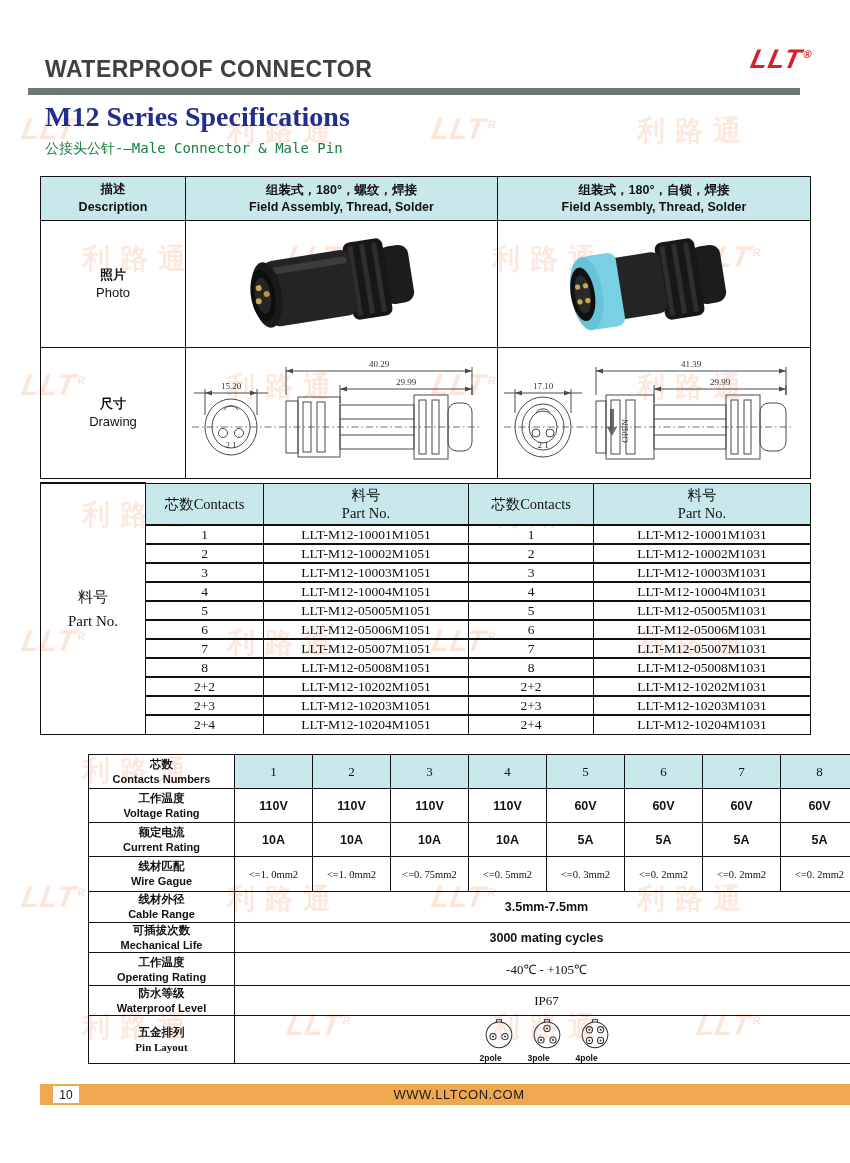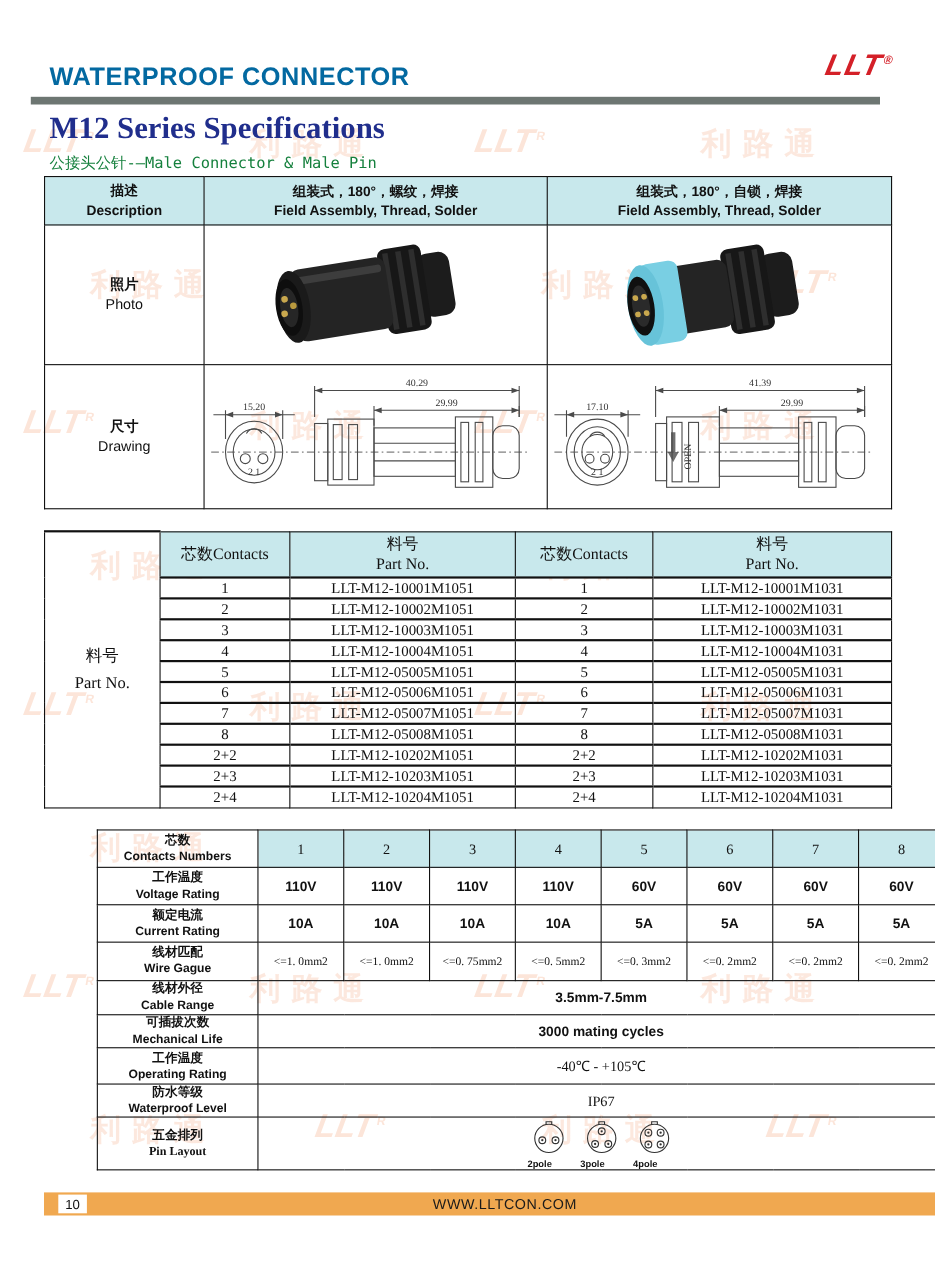--- a/index.html
+++ b/index.html
@@ -14,34 +14,34 @@
   .wm-text { font-size:28px; letter-spacing:10px; font-weight:bold; color:rgba(242,150,104,0.22); }
   .wm-logo { font-size:30px; font-weight:900; font-style:italic; color:rgba(242,150,104,0.25); transform:skewX(-10deg); }
   .wm-logo::after { content:"R"; font-size:11px; vertical-align:super; font-style:normal; margin-left:2px; }
 
   .layer { position:absolute; z-index:1; }
 
   
   .brand-logo { top:44px; right:38px; font-size:27px; font-weight:900; font-style:italic;
     color:#d42028; letter-spacing:1px; transform:skewX(-12deg); }
   .brand-logo sup { font-size:11px; font-style:normal; margin-left:1px; }
-  .header-title { top:56px; left:45px; font-size:23px; font-weight:bold; color:#0369a1; letter-spacing:0.5px; }
+  .header-title { top:56px; left:45px; font-size:23px; font-weight:bold; color:#404040; letter-spacing:0.5px; }
   .header-rule { top:88px; left:28px; width:772px; height:7px; background:#6d7672; }
   .page-title { top:101px; left:45px; font-family:"Liberation Serif", serif; font-size:28px;
     font-weight:bold; color:#202e8c; }
   .page-subtitle { top:140px; left:45px; font-family:"DejaVu Sans Mono", monospace; font-size:14px; color:#15803d; }
 
   
   table { border-collapse:collapse; background:transparent; table-layout:fixed; }
   td, th { border:1.5px solid #111; text-align:center; vertical-align:middle; padding:0; }
   .cyan { background:#c8e8ec; }
   .zh { font-size:13px; font-weight:600; }
   .en { font-size:13px; font-weight:400; }
 
-  .t1 { top:160px; left:40px; width:770px; }
+  .t1 { top:176px; left:40px; width:770px; }
   .t1 th .zh, .t1 th .en { font-weight:bold; font-size:12.5px; line-height:1.35; }
   .t1 .rowlab div { line-height:1.4; }
 
   .t2 { top:482px; left:40px; width:770px; font-family:"Liberation Serif", serif; }
   .t2 th { background:#c8e8ec; font-weight:normal; font-size:14.5px; line-height:1.25; }
   .t2 td { font-size:13.5px; height:19px; line-height:1; border-top-width:2px; }
   .t2 .t2-rowlabel { font-size:15px; line-height:1.6; background:transparent; }
 
   .t3 { top:754px; left:40px; width:770px;margin-left:48px; }
   .t3 .lab { line-height:1.3; }

